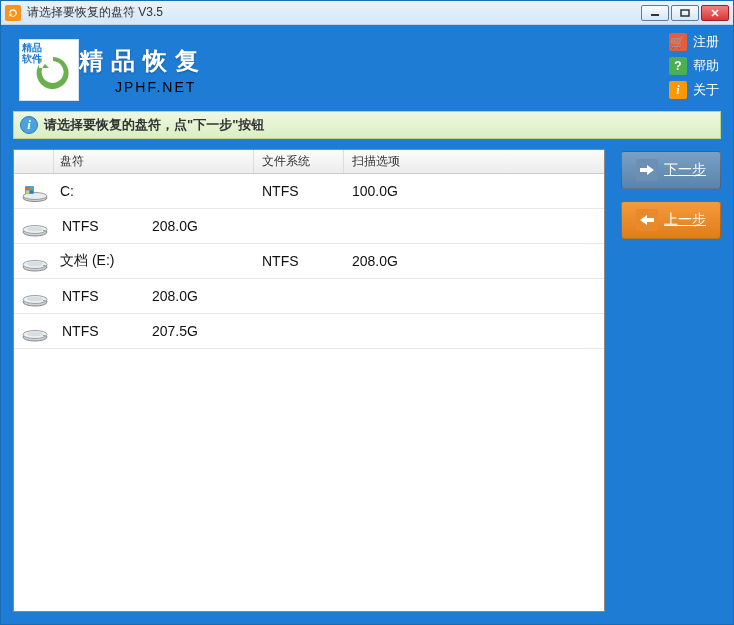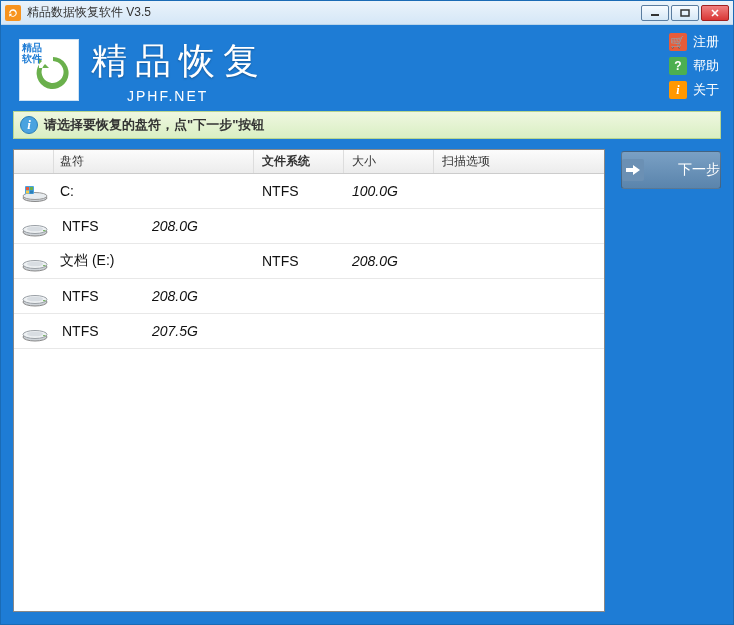--- a/index.html
+++ b/index.html
@@ -49,39 +49,38 @@
 
 .header {
   height: 86px;
   display: flex; align-items: center;
   padding: 8px 0 4px 6px;
   position: relative;
 }
 .logo-box {
   width: 60px; height: 62px;
   background: #fff; border: 1px solid #cfe3f4;
-  margin-right: 12px;
   display: flex; align-items: center; justify-content: center;
   position: relative;
 }
 .logo-box .jp-text {
   position: absolute; left: 2px; top: 2px;
   font-size: 10px; color: #1e7cd5; font-weight: bold;
   line-height: 11px;
 }
 .logo-box svg { width: 40px; height: 40px; margin-left: 8px; margin-top: 6px; }
 
 .brand { color: #fff; }
 .brand .big {
-  font-size: 36px; font-weight: normal; letter-spacing: 8px;
+  font-size: 24px; font-weight: bold; letter-spacing: 8px;
   text-shadow: 0 1px 2px rgba(0,0,0,0.3);
 }
 .brand .sub {
   font-size: 14px; letter-spacing: 2px; margin-left: 36px; margin-top: 2px;
-  color: #ffffff;
+  color: #000000;
 }
 
 .top-links {
   position: absolute; right: 2px; top: 8px;
   display: flex; flex-direction: column; gap: 6px;
 }
 .top-link {
   display: flex; align-items: center; gap: 6px;
   color: #fff; font-size: 13px; cursor: pointer;
 }
@@ -123,49 +122,50 @@
   background: linear-gradient(#fcfcfc, #ececec);
   border-bottom: 1px solid #ccc;
   font-size: 12px; color: #333;
 }
 .thead .th {
   border-right: 1px solid #ddd;
   display: flex; align-items: center; padding-left: 8px;
 }
 .th.c-icon { width: 40px; padding: 0; }
 .th.c-drive { width: 200px; padding-left: 6px; }
-.th.c-fs { width: 90px; font-weight: bold; }
+.th.c-fs { width: 90px; }
 .th.c-size { width: 90px; }
 .th.c-opt { flex: 1; border-right: none; }
 
 .tbody { flex: 1; overflow: auto; }
 .row {
   display: flex; height: 35px; align-items: center;
   border-bottom: 1px solid #e8e8e8;
   font-size: 14px; color: #111;
 }
 .row .cell { padding-left: 8px; }
 .cell.c-icon { width: 40px; padding-left: 8px; display:flex; align-items:center; }
 .cell.c-drive { width: 200px; padding-left: 6px; }
 .cell.c-fs { width: 90px; }
-.cell.c-size { width: 90px; font-style: italic; }
+.cell.c-size { width: 90px; }
 .cell.c-opt { flex: 1; }
 
 .drive-icon { width: 26px; height: 15px; position: relative; }
 .drive-icon svg { width: 26px; height: 18px; }
 
 .side {
   width: 100px; display: flex; flex-direction: column; gap: 12px;
   padding-top: 2px;
 }
 .nav-btn {
   height: 38px; border-radius: 3px;
-  display: flex; align-items: center; justify-content: space-between;
+  display: flex; align-items: center; justify-content: center;
   gap: 6px; font-size: 14px; color: #fff; cursor: pointer;
   border: 1px solid rgba(0,0,0,0.25);
+  text-decoration: underline;
 }
 .nav-btn.next {
   background: linear-gradient(#7aa0c4, #5a84ac);
 }
 .nav-btn.prev {
   background: linear-gradient(#f59a3a, #e07d1a);
 }
 .nav-btn .arrow-box {
   width: 22px; height: 22px; border-radius: 2px;
   background: rgba(255,255,255,0.12);
@@ -178,21 +178,21 @@
 <body>
 
 <div class="window">
 
   <div class="titlebar">
     <span class="app-icon">
       <svg viewBox="0 0 16 16">
           <path d="M3 8a5 5 0 1 1 1.5 3.5L3 13v-4h4l-1.7 1.7A3.5 3.5 0 1 0 4.5 8H3z" fill="#fff"></path>
         </svg>
     </span>
-    <span class="title">精品数据恢复软件 V3.5</span>
+    <span class="title">请选择要恢复的盘符 V3.5</span>
     <div class="controls">
       <div class="ctrl">
           <svg width="10" height="8">
             <rect x="1" y="5" width="8" height="2" fill="#333"></rect>
           </svg>
         </div>
       <div class="ctrl">
           <svg width="10" height="8">
             <rect x="1" y="1" width="8" height="6" fill="none" stroke="#333" stroke-width="1.5"></rect>
           </svg>
@@ -238,21 +238,20 @@
       <span class="info-icon">i</span>
       <span>请选择要恢复的盘符，点"下一步"按钮</span>
     </div>
 
     <div class="main-row">
       <div class="table-wrap">
         <div class="thead">
           <div class="th c-icon"></div>
           <div class="th c-drive">盘符</div>
           <div class="th c-fs">文件系统</div>
-          <div class="th c-size">大小</div>
           <div class="th c-opt">扫描选项</div>
         </div>
         <div class="tbody" id="tbody">
             <div class="row">
               <div class="cell c-icon">
                 <span class="drive-icon"><svg viewBox="0 0 26 18">
                     <ellipse cx="13" cy="14" rx="12" ry="3.5" fill="#d0d4d8" stroke="#888"></ellipse>
                     <ellipse cx="13" cy="12" rx="12" ry="3.5" fill="#e8ecef" stroke="#999"></ellipse>
                     <rect x="3" y="2" width="9" height="8" rx="1" fill="#4aa3e0"></rect>
                     <rect x="4" y="3" width="3" height="3" fill="#e85c3a"></rect>
@@ -324,17 +323,25 @@
 
       <div class="side">
         <div class="nav-btn next">
           <span class="arrow-box">
             <svg width="14" height="12" viewBox="0 0 14 12">
                 <path d="M0 4h7V1l7 5-7 5V8H0z" fill="#fff"></path>
               </svg>
           </span>
           <span>下一步</span>
         </div>
+        <div class="nav-btn prev">
+          <span class="arrow-box">
+            <svg width="14" height="12" viewBox="0 0 14 12">
+                <path d="M14 4H7V1L0 6l7 5V8h7z" fill="#fff"></path>
+              </svg>
+          </span>
+          <span>上一步</span>
+        </div>
       </div>
     </div>
 
   </div>
 </div>
 
 </body></html>

